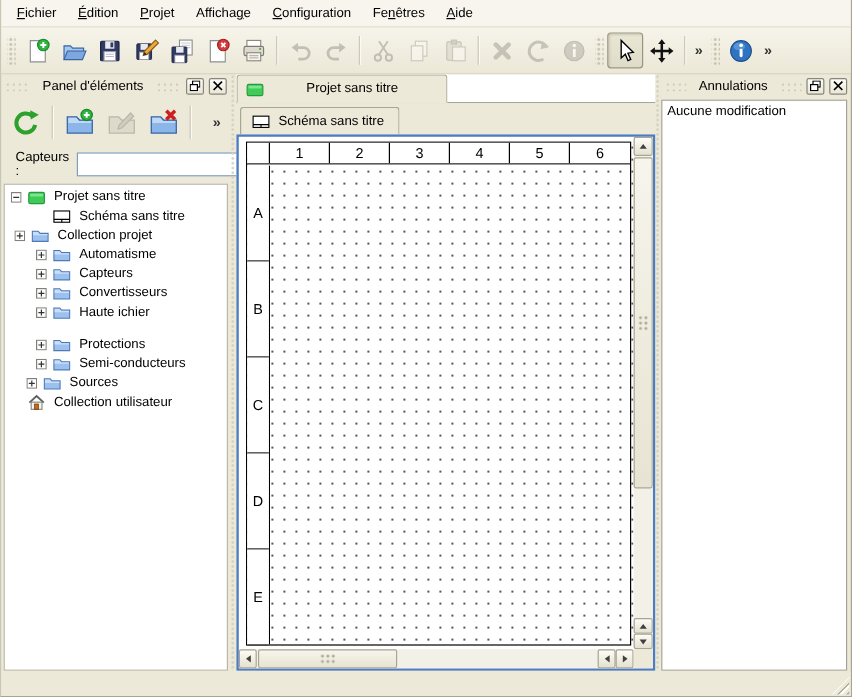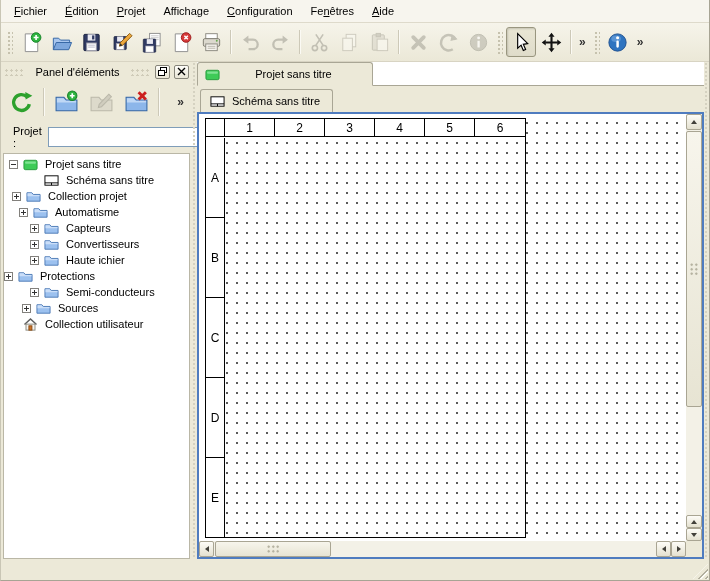--- a/index.html
+++ b/index.html
@@ -367,21 +367,21 @@
       </div>
       <div class="pt-sep"></div>
       <span class="tb-chevron" style="margin-left:auto">»</span>
     </div>
 
     <div id="filter-row">
       <svg width="22" height="18" viewBox="0 0 22 18">
         <path d="M8 1.5 H19 a1.8 1.8 0 0 1 1.8 1.8 V14.7 A1.8 1.8 0 0 1 19 16.5 H8 L1.5 9 Z" fill="#1c1c1c"></path>
         <path d="M10.8 5.8 l5 6.4 M15.8 5.8 l-5 6.4" stroke="#fff" stroke-width="1.9"></path>
       </svg>
-      <span>Projet :</span>
+      <span>Capteurs :</span>
       <input id="filter-input" type="text" value="" style="">
     </div>
 
     <div id="element-tree">
         <div class="tree-row" style="padding-left: 5px;">
           <svg class="exp" width="9" height="9">
             <rect x="0.5" y="0.5" width="8" height="8" fill="#fff" stroke="#82807c"></rect>
             <path d="M2 4.5 H7" stroke="#333"></path>
           </svg>
           <svg class="ti" viewBox="0 0 16 16">
@@ -399,21 +399,21 @@
         <div class="tree-row" style="padding-left: 8px;">
           <svg class="exp" width="9" height="9">
             <rect x="0.5" y="0.5" width="8" height="8" fill="#fff" stroke="#82807c"></rect>
             <path d="M2 4.5 H7 M4.5 2 V7" stroke="#333"></path>
           </svg>
           <svg class="ti" viewBox="0 0 16 16">
             <use href="#s-folder"></use>
           </svg>
           <span class="tree-label">Collection projet</span>
         </div>
-        <div class="tree-row" style="padding-left: 15px;">
+        <div class="tree-row" style="padding-left: 26px;">
           <svg class="exp" width="9" height="9">
             <rect x="0.5" y="0.5" width="8" height="8" fill="#fff" stroke="#82807c"></rect>
             <path d="M2 4.5 H7 M4.5 2 V7" stroke="#333"></path>
           </svg>
           <svg class="ti" viewBox="0 0 16 16">
             <use href="#s-folder"></use>
           </svg>
           <span class="tree-label">Automatisme</span>
         </div>
         <div class="tree-row" style="padding-left: 26px;">
@@ -439,21 +439,21 @@
         <div class="tree-row" style="padding-left: 26px;">
           <svg class="exp" width="9" height="9">
             <rect x="0.5" y="0.5" width="8" height="8" fill="#fff" stroke="#82807c"></rect>
             <path d="M2 4.5 H7 M4.5 2 V7" stroke="#333"></path>
           </svg>
           <svg class="ti" viewBox="0 0 16 16">
             <use href="#s-folder"></use>
           </svg>
           <span class="tree-label">Haute ichier</span>
         </div>
-        <div class="tree-row" style="">
+        <div class="tree-row" style="padding-left: 26px; margin-top: 11px;">
           <svg class="exp" width="9" height="9">
             <rect x="0.5" y="0.5" width="8" height="8" fill="#fff" stroke="#82807c"></rect>
             <path d="M2 4.5 H7 M4.5 2 V7" stroke="#333"></path>
           </svg>
           <svg class="ti" viewBox="0 0 16 16">
             <use href="#s-folder"></use>
           </svg>
           <span class="tree-label">Protections</span>
         </div>
         <div class="tree-row" style="padding-left: 26px;">
@@ -551,17 +551,38 @@
         <div class="sb-btn" style="right:0;top:0;bottom:0;width:15px">
             <div class="arr right"></div>
           </div>
       </div>
       <div id="view-corner"></div>
     </div>
   </div>
 
   <div class="dock-sep"></div>
 
+  <div id="right-dock">
+    <div class="dock-header">
+      <div class="dock-dots"></div>
+      <span class="dock-title">Annulations</span>
+      <div class="dock-dots"></div>
+      <div class="dock-btn">
+        <svg width="9" height="9">
+          <rect x="2.5" y="0.5" width="6" height="5" fill="#fff" stroke="#000"></rect>
+          <rect x="0.5" y="3.5" width="6" height="5" fill="#fff" stroke="#000"></rect>
+        </svg>
+      </div>
+      <div class="dock-btn">
+        <svg width="9" height="9">
+          <path d="M1 1 L8 8 M8 1 L1 8" stroke="#000" stroke-width="1.4"></path>
+        </svg>
+      </div>
+    </div>
+    <div id="undo-list">
+      <div class="undo-row">Aucune modification</div>
+    </div>
+  </div>
 </div>
 
 <div id="bottom-strip">
   <div id="resize-grip"></div>
 </div>
 
 </body></html>

